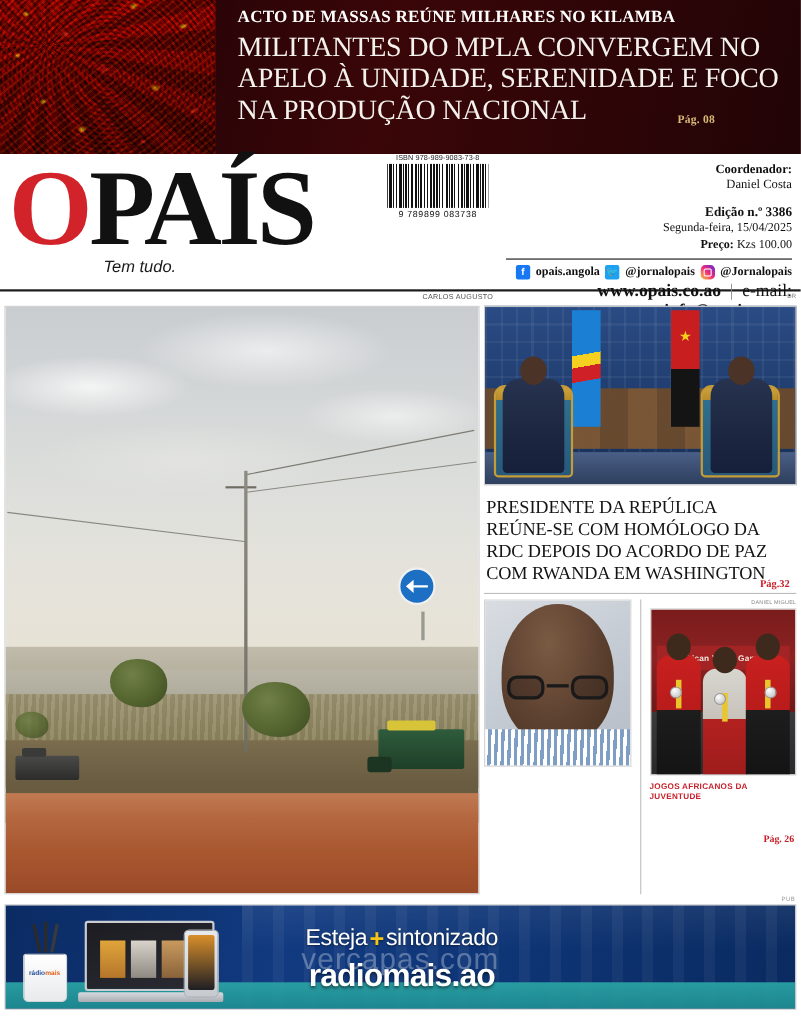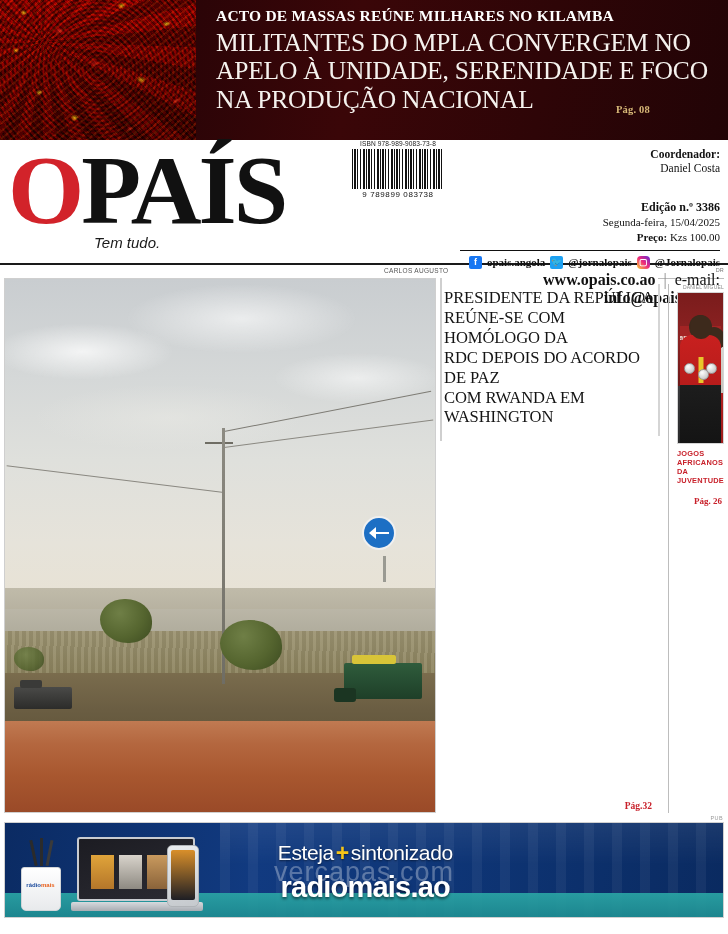--- a/index.html
+++ b/index.html
@@ -163,21 +163,21 @@
   }
 
   .info-block {
     flex: 1;
     text-align: right;
     padding: 7px 8px 0 0;
     font-family: "Liberation Serif", serif;
   }
   .coord-label { font-size: 11.5px; font-weight: 700; color:#111; line-height:1.25; }
   .coord-name  { font-size: 11.5px; color:#111; line-height:1.25; }
-  .edicao { font-size: 12px; font-weight: 700; color:#111; margin-top: 24px; line-height:1.3; }
+  .edicao { font-size: 12px; font-weight: 700; color:#111; margin-top: 9px; line-height:1.3; }
   .data-line { font-size: 11px; color:#111; line-height:1.3; }
   .preco { font-size: 11px; color:#111; line-height:1.3; }
   .preco b { font-weight:700; }
   .info-rule { border-top: 1.5px solid #111; margin: 6px 0 5px 8px; }
 
   .social-row {
     display: flex; align-items:center; justify-content:flex-end;
     gap: 5px; font-family:"Liberation Serif", serif;
     font-size: 11px; font-weight: 700; color:#111;
   }
@@ -339,21 +339,21 @@
     position:absolute; right: 14px; bottom: 6px;
     font-family:"Liberation Serif", serif;
     font-weight:700; font-size: 10px; color:#ffffff;
     text-shadow: 1px 1px 1px rgba(0,0,0,.6);
   }
 
   
   .right-col {
     flex: 1;
     display: flex;
-    flex-direction: row;
+    flex-direction: column;
   }
 
   .pres-photo {
     position: relative;
     height: 163px;
     overflow: hidden;
     background: #17335e;
     border: 1px solid #cfcfcf;
   }
   .pres-wall {

